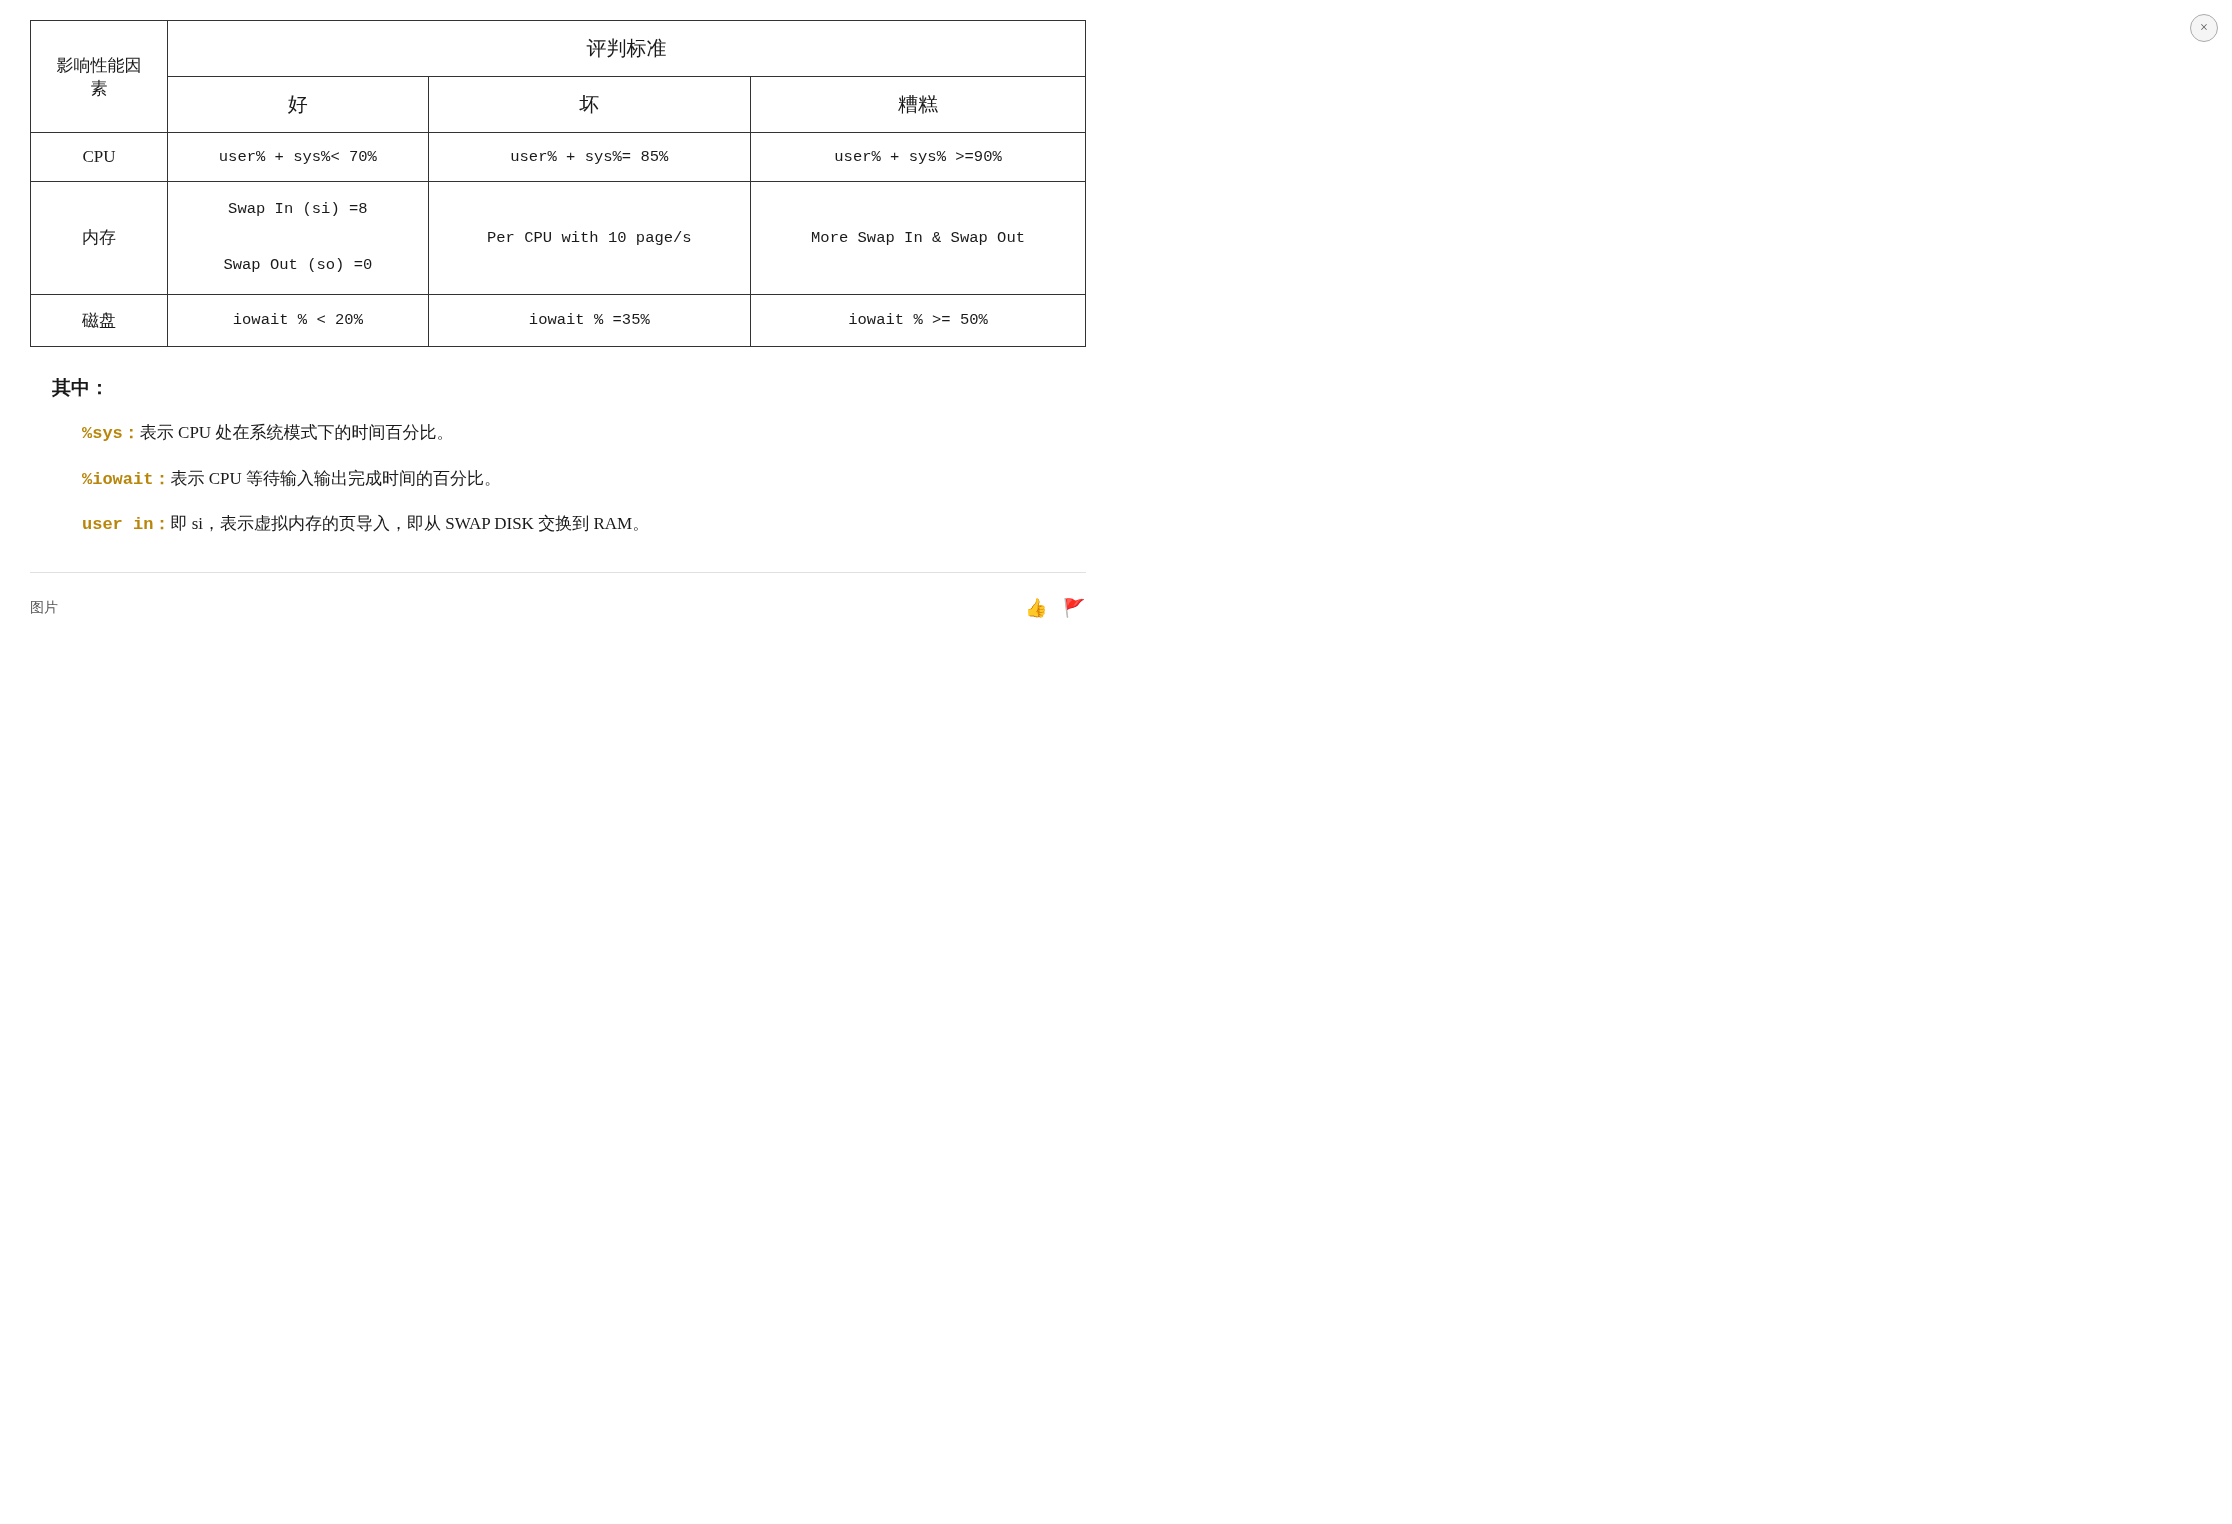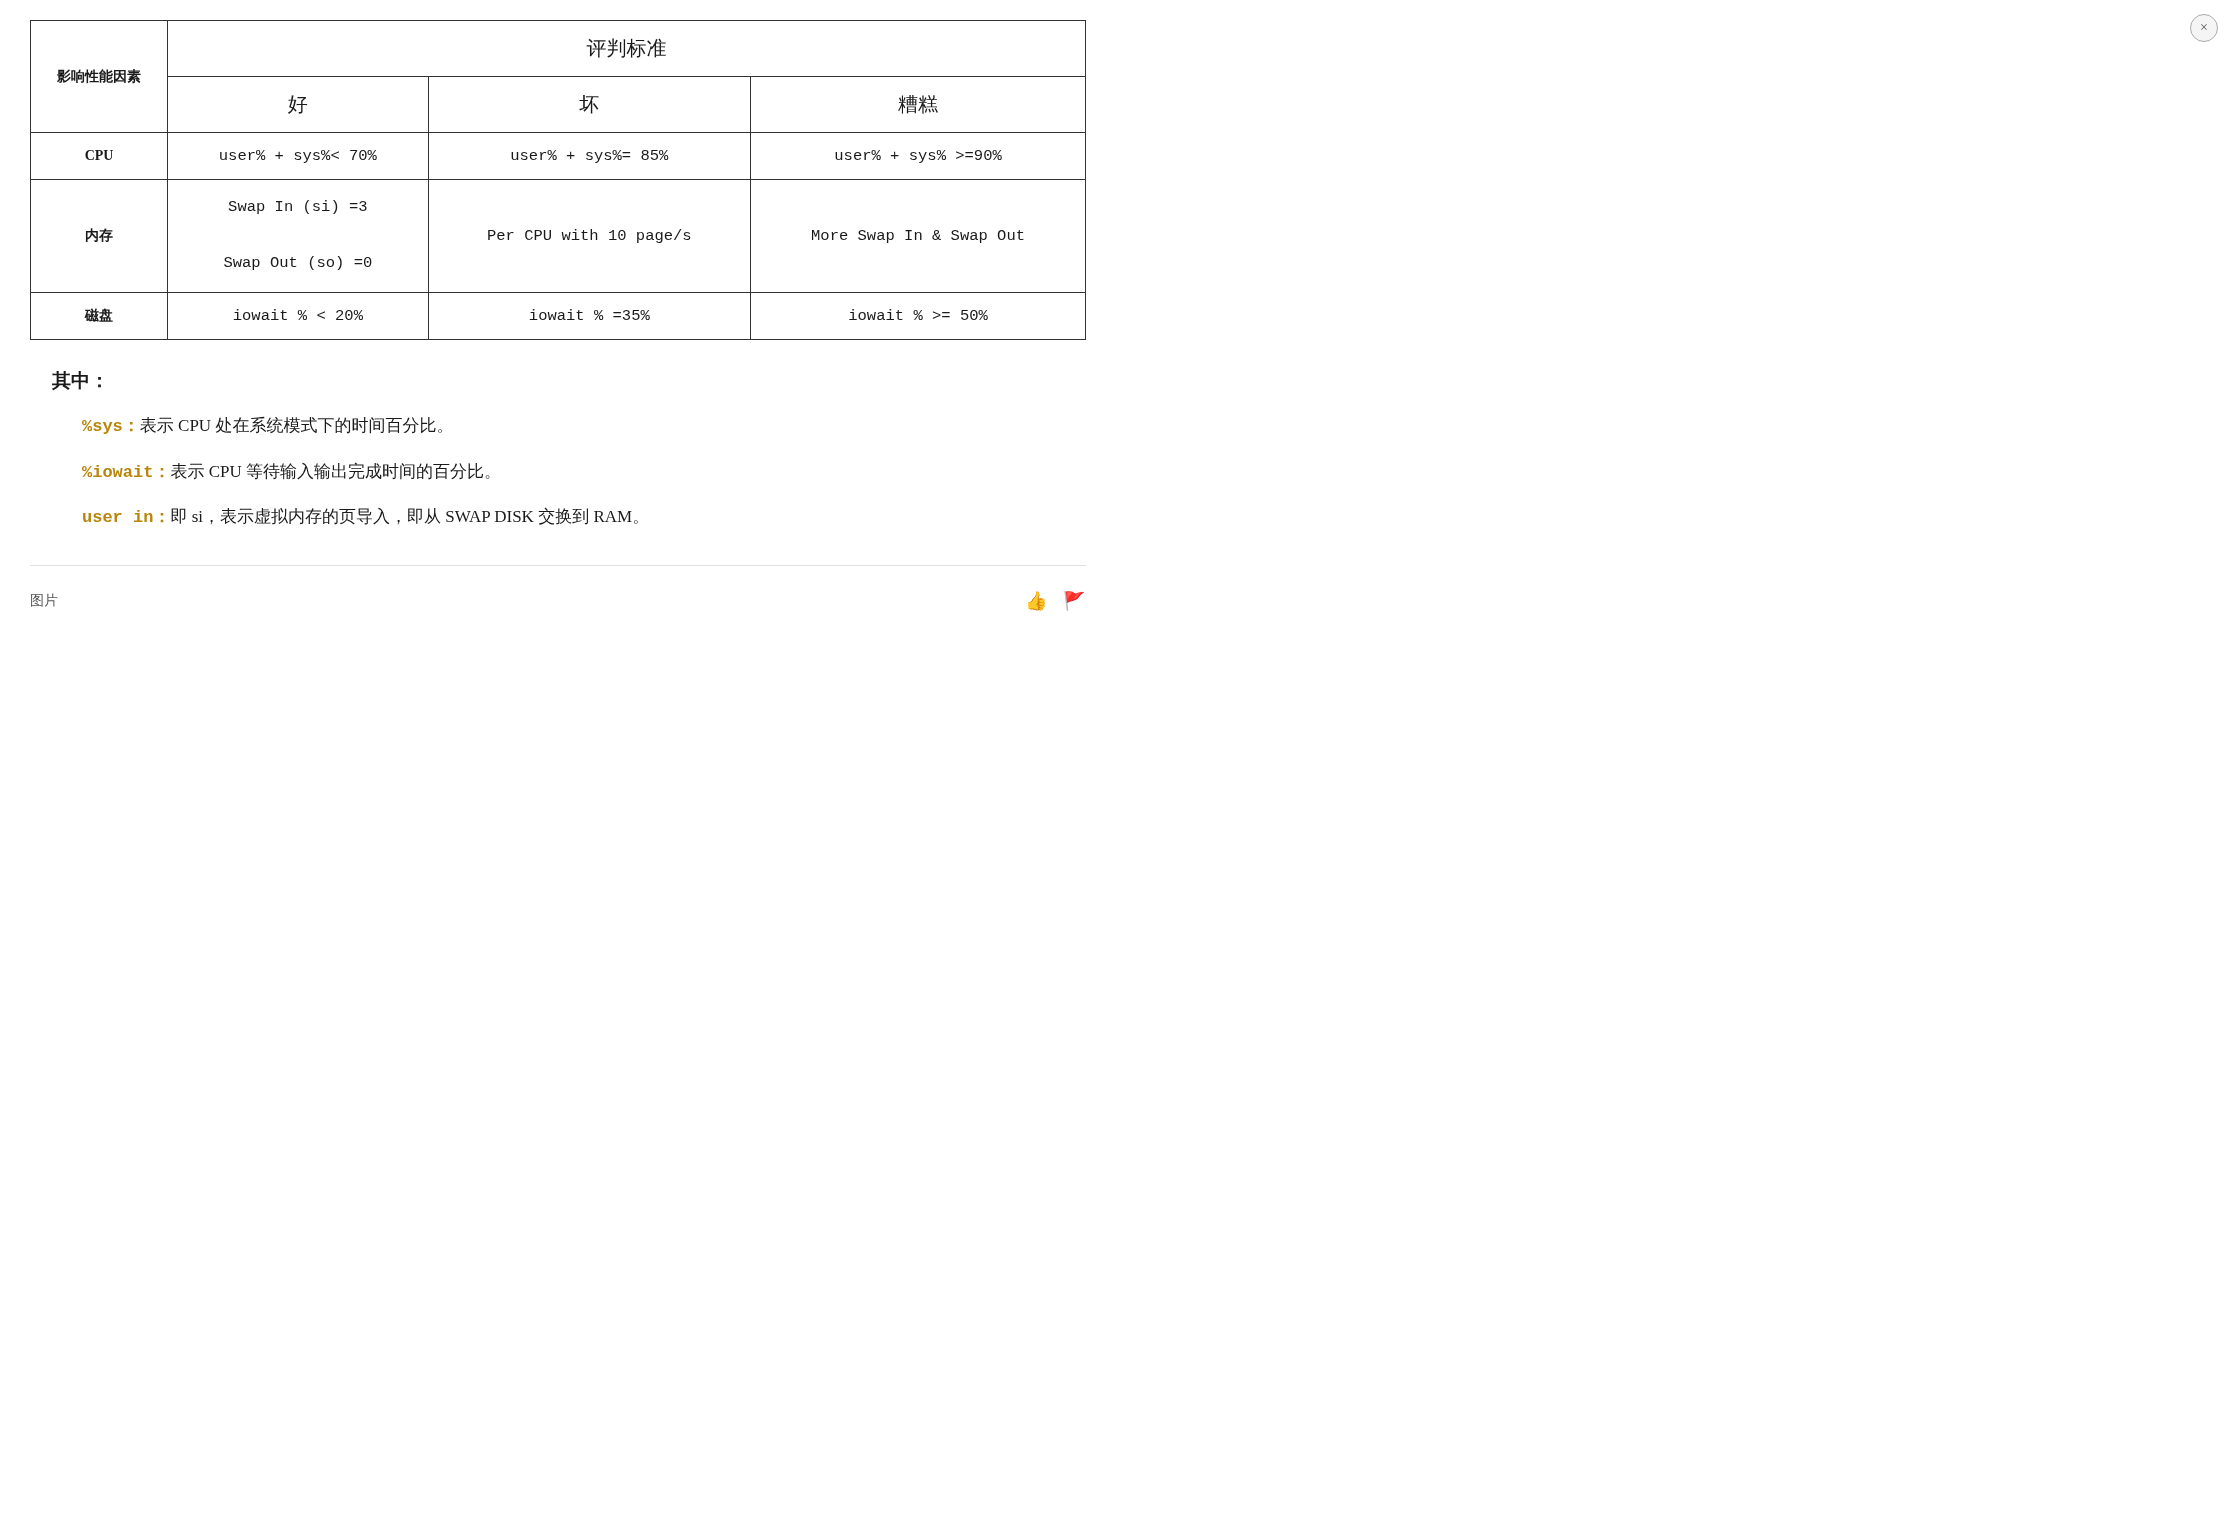--- a/index.html
+++ b/index.html
@@ -42,22 +42,22 @@
     }
 
     .main-table td, .main-table th {
       border: 1.5px solid #333;
       padding: 14px 18px;
       text-align: center;
       vertical-align: middle;
     }
 
     .main-table .row-header {
-      font-weight: bold;
-      font-size: 14px;
+      font-weight: normal;
+      font-size: 17px;
       width: 13%;
     }
 
     .main-table .section-header {
       font-size: 20px;
       font-weight: normal;
     }
 
     .main-table .col-good,
     .main-table .col-bad,
@@ -155,21 +155,21 @@
     <tr>
       <td class="row-header">CPU</td>
       <td class="col-good">user% + sys%&lt; 70%</td>
       <td class="col-bad">user% + sys%= 85%</td>
       <td class="col-ugly">user% + sys% &gt;=90%</td>
     </tr>
 
     <tr>
       <td class="row-header">内存</td>
       <td class="col-good mem-cell">
-        <span>Swap In (si) =3</span><br>
+        <span>Swap In (si) =8</span><br>
         <br>
         <span>Swap Out (so) =0</span>
       </td>
       <td class="col-bad">Per CPU with 10 page/s</td>
       <td class="col-ugly">More Swap In &amp; Swap Out</td>
     </tr>
 
     <tr>
       <td class="row-header">磁盘</td>
       <td class="col-good">iowait % &lt; 20%</td>

